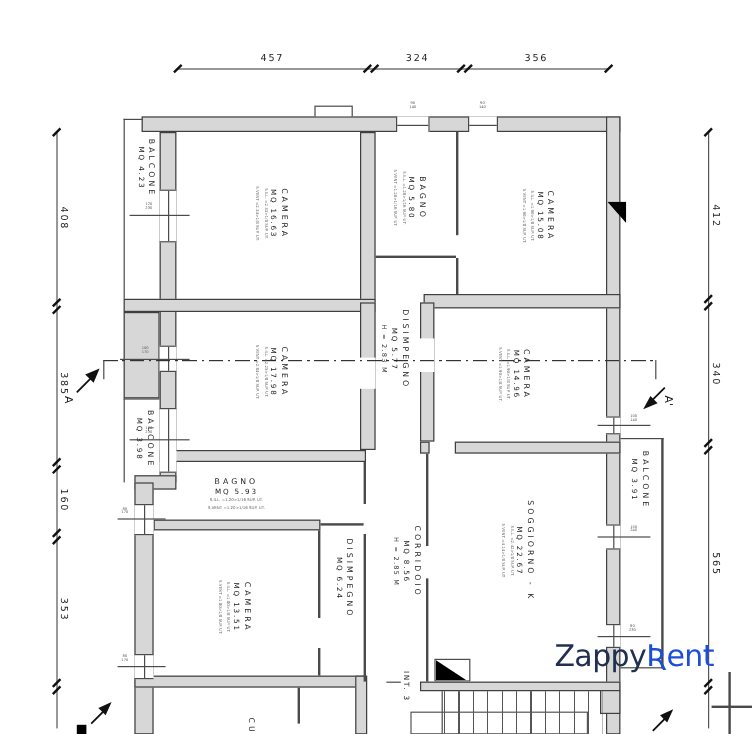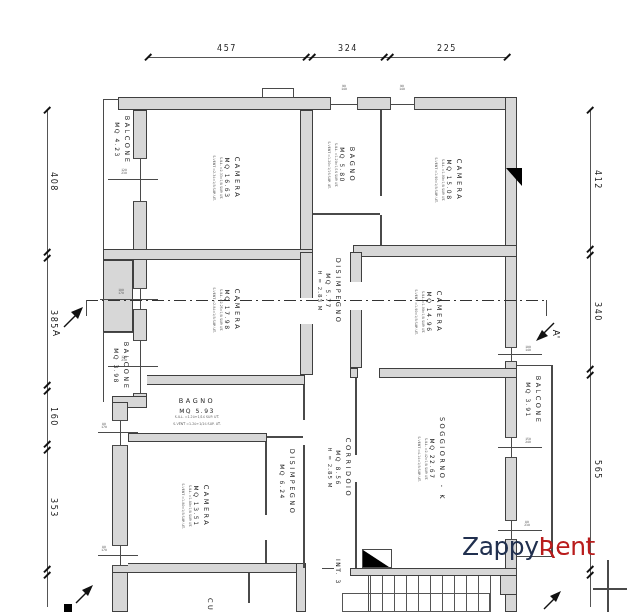--- a/index.html
+++ b/index.html
@@ -54,21 +54,21 @@
 
   <div class="dml" style="left:148px;top:57px;width:359px;height:1px;"></div>
   <div class="tick" style="left:148px;top:57px;"></div>
   <div class="tick" style="left:306px;top:57px;"></div>
   <div class="tick" style="left:312px;top:57px;"></div>
   <div class="tick" style="left:384px;top:57px;"></div>
   <div class="tick" style="left:390px;top:57px;"></div>
   <div class="tick" style="left:507px;top:57px;"></div>
   <div class="dimh" style="left:227px;top:48px;">457</div>
   <div class="dimh" style="left:348px;top:48px;">324</div>
-  <div class="dimh" style="left:447px;top:48px;">225</div>
+  <div class="dimh" style="left:447px;top:48px;">356</div>
 
   <div class="dml" style="left:47px;top:110px;width:1px;height:497px;"></div>
   <div class="tick" style="left:47px;top:110px;"></div>
   <div class="tick" style="left:47px;top:252px;"></div>
   <div class="tick" style="left:47px;top:258px;"></div>
   <div class="tick" style="left:47px;top:385px;"></div>
   <div class="tick" style="left:47px;top:391px;"></div>
   <div class="tick" style="left:47px;top:444px;"></div>
   <div class="tick" style="left:47px;top:450px;"></div>
   <div class="tick" style="left:47px;top:569px;"></div>
@@ -292,16 +292,16 @@
   <div class="tag" style="left:124px;top:359px;"><span>120</span><br><span>230</span></div>
   <div class="tag" style="left:104px;top:426px;"><span>80</span><br><span>170</span></div>
   <div class="tag" style="left:104px;top:549px;"><span>80</span><br><span>170</span></div>
   <div class="tag" style="left:344px;top:88px;"><span>90</span><br><span>140</span></div>
   <div class="tag" style="left:402px;top:88px;"><span>90</span><br><span>140</span></div>
   <div class="tag" style="left:528px;top:349px;"><span>100</span><br><span>140</span></div>
   <div class="tag" style="left:528px;top:441px;"><span>150</span><br><span>240</span></div>
   <div class="tag" style="left:527px;top:524px;"><span>80</span><br><span>230</span></div>
 
   <div class="logo" style="left:462px;top:532px;">
-    <span style="color:#21304f;">Zappy</span><span style="color:#b91c1c;text-align:center;">Ʀent</span>
+    <span style="color:#21304f;">Zappy</span><span style="color:#1d4ed8;text-align:center;">Ʀent</span>
   </div>
 
 </div>
 
 </body></html>

